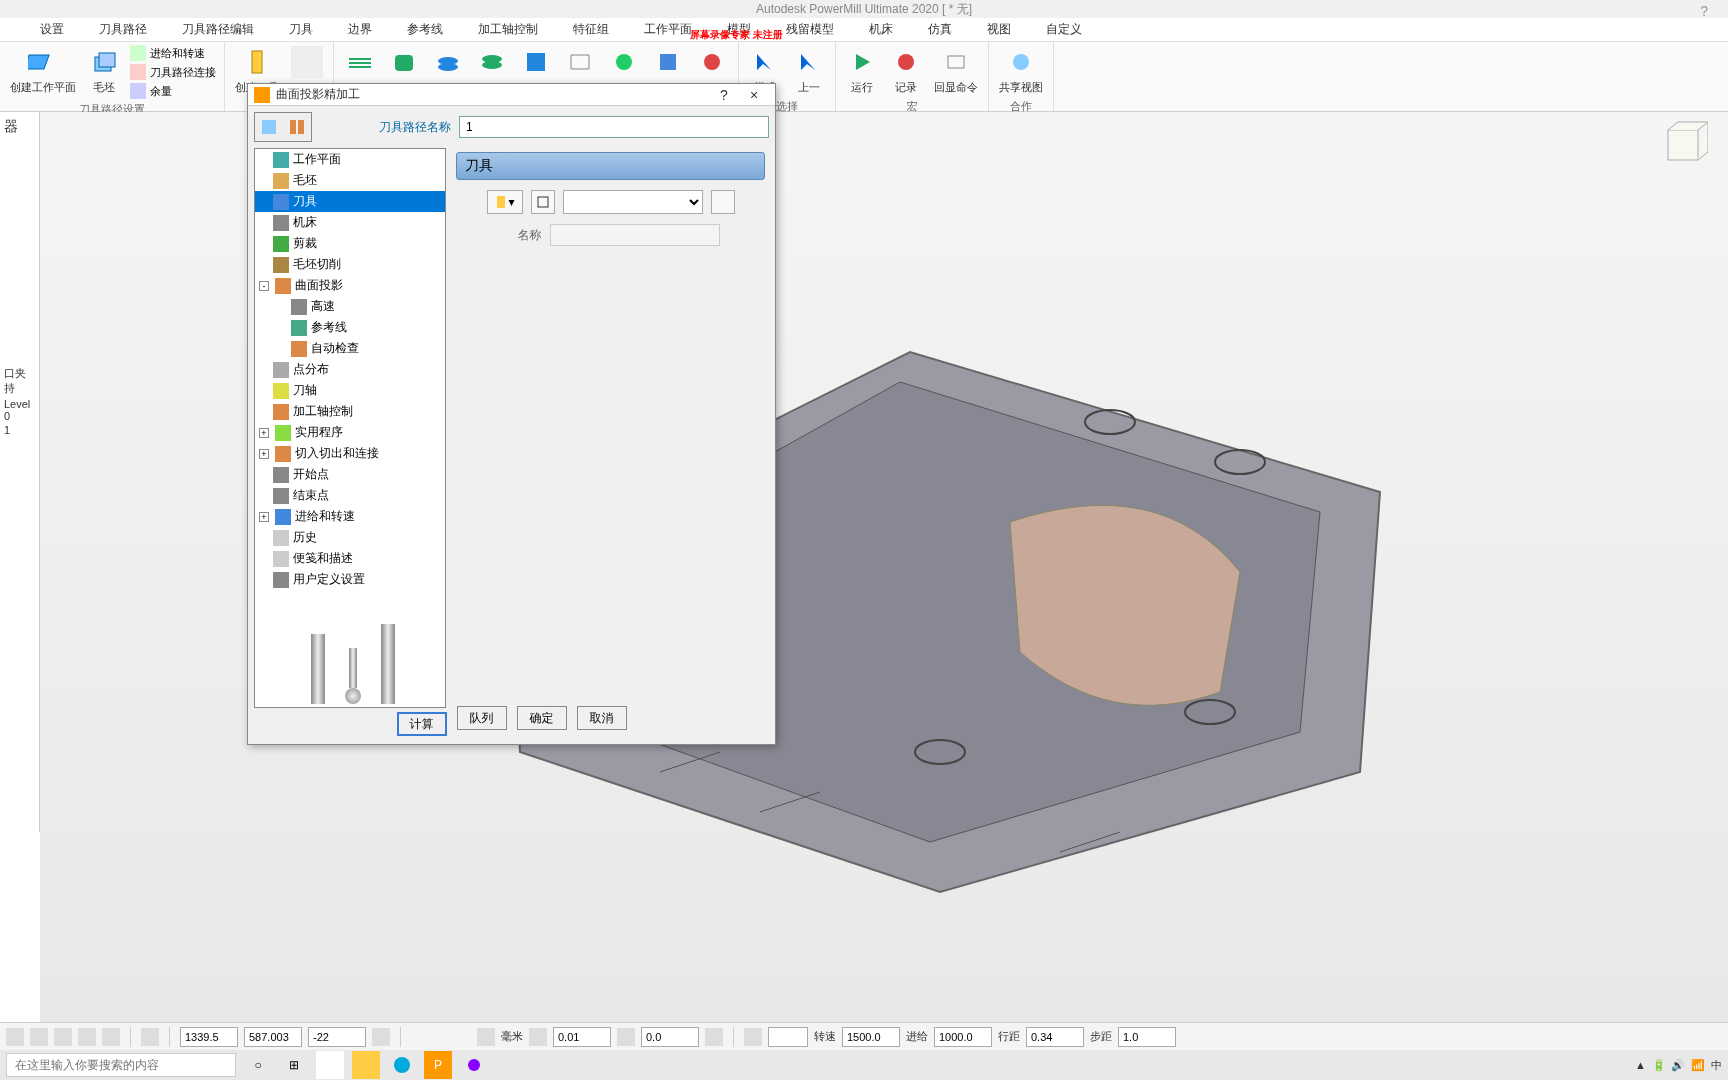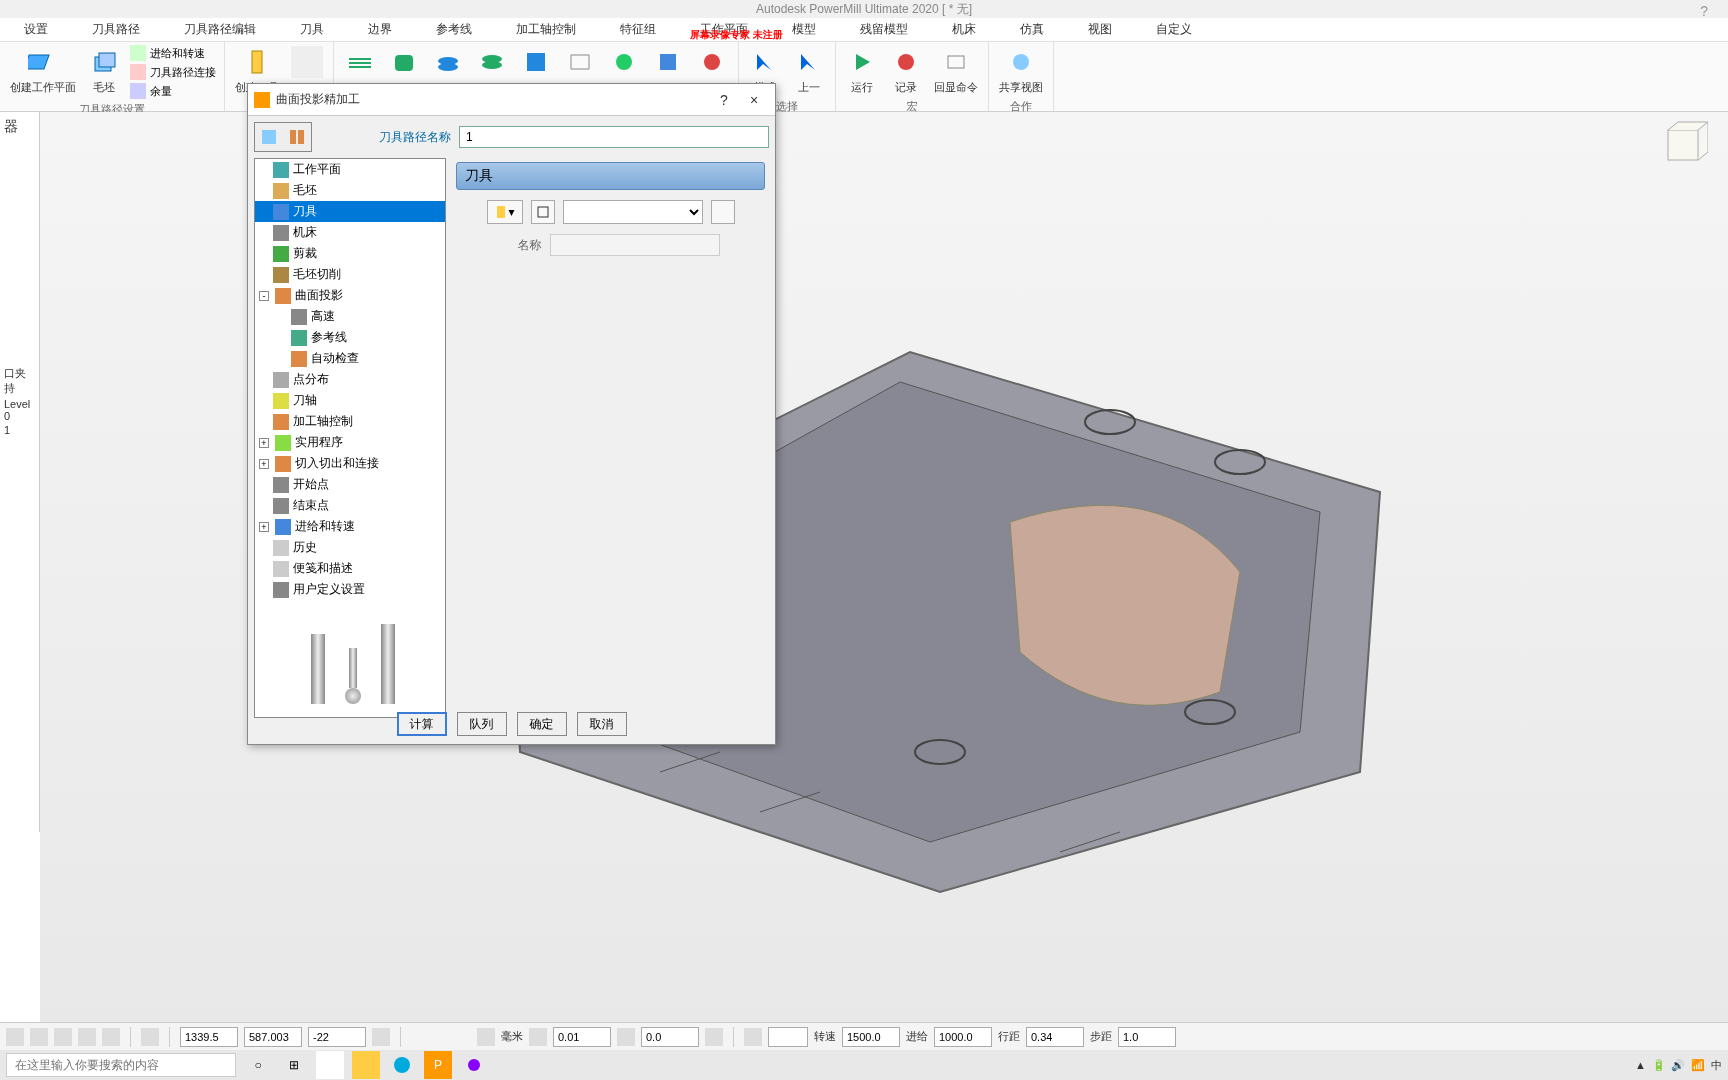--- a/index.html
+++ b/index.html
@@ -1,21 +1,21 @@
 <!DOCTYPE html>
 <html><head>
 <meta charset="utf-8">
 <style>
 * { box-sizing: border-box; margin: 0; padding: 0; font-family: "Microsoft YaHei", sans-serif; }
 body { width: 1728px; height: 1080px; background: #fff; overflow: hidden; position: relative; font-size: 12px; }
 
 .title-bar { height: 18px; background: #f0f0f0; text-align: center; color: #888; font-size: 12px; line-height: 18px; position: relative; }
 .title-bar .help { position: absolute; right: 20px; top: 2px; color: #999; font-size: 14px; }
 
-.menu-bar { height: 24px; background: #fff; display: flex; align-items: center; padding-left: 10px; gap: 16px; border-bottom: 1px solid #e0e0e0; }
+.menu-bar { height: 24px; background: #fff; display: flex; align-items: center; padding-left: 26px; gap: 7px; border-bottom: 1px solid #e0e0e0; }
 .menu-bar .item { padding: 3px 14px; font-size: 12px; color: #333; cursor: pointer; }
 .menu-bar .overlay { position: absolute; left: 690px; top: 28px; color: red; font-weight: bold; font-size: 10px; }
 
 .ribbon { height: 70px; background: #fafafa; display: flex; border-bottom: 1px solid #d0d0d0; }
 .ribbon-group { border-right: 1px solid #e0e0e0; padding: 2px 6px; display: flex; flex-direction: column; }
 .ribbon-group .icons-row { display: flex; gap: 4px; flex: 1; align-items: flex-start; }
 .ribbon-group .group-label { text-align: center; font-size: 11px; color: #666; padding-top: 2px; }
 .ribbon-btn { display: flex; flex-direction: column; align-items: center; padding: 2px 4px; cursor: pointer; }
 .ribbon-btn .ico { width: 32px; height: 32px; display: flex; align-items: center; justify-content: center; }
 .ribbon-btn .lbl { font-size: 11px; color: #333; margin-top: 2px; }
@@ -25,21 +25,21 @@
 
 .left-panel { position: absolute; left: 0; top: 112px; width: 40px; height: 720px; background: #fff; border-right: 1px solid #ccc; padding: 4px; font-size: 11px; }
 .left-panel .lp-text { color: #333; margin: 2px 0; }
 
 .viewport { position: absolute; left: 40px; top: 112px; right: 0; bottom: 34px; background: linear-gradient(180deg, #f5f5f5, #e8e8e8); overflow: hidden; }
 .view-cube { position: absolute; right: 20px; top: 8px; width: 50px; height: 50px; }
 
 .model-part { position: absolute; left: 420px; top: 160px; width: 950px; height: 640px; }
 
 .dialog { position: absolute; left: 247px; top: 83px; width: 529px; height: 662px; background: #f0f0f0; border: 1px solid #888; box-shadow: 2px 2px 8px rgba(0,0,0,.3); }
-.dialog-title { height: 32px; background: #fff; display: flex; align-items: center; padding: 0 6px; border-bottom: 1px solid #ccc; }
+.dialog-title { height: 22px; background: #fff; display: flex; align-items: center; padding: 0 6px; border-bottom: 1px solid #ccc; }
 .dialog-title .dt-ico { width: 16px; height: 16px; background: #f90; margin-right: 6px; }
 .dialog-title .dt-text { flex: 1; font-size: 12px; color: #333; }
 .dialog-title .dt-help, .dialog-title .dt-close { width: 30px; text-align: center; cursor: pointer; font-size: 14px; color: #333; }
 
 .dialog-header { padding: 6px; display: flex; align-items: center; gap: 8px; }
 .dialog-header .mode-btns { display: flex; gap: 0; border: 1px solid #888; }
 .dialog-header .mode-btn { width: 28px; height: 28px; display: flex; align-items: center; justify-content: center; background: #eee; cursor: pointer; }
 .dialog-header .name-label { font-size: 12px; color: #0369a1; margin-left: auto; }
 .dialog-header .name-input { flex: 1; height: 22px; padding: 0 6px; border: 1px solid #7a9; background: #fff; font-size: 12px; max-width: 310px; }
 
@@ -58,21 +58,21 @@
 .form-row .select { width: 140px; height: 24px; border: 1px solid #aaa; background: #fff; }
 .form-row .edit-btn { width: 24px; height: 24px; border: 1px solid #aaa; background: #f8f8f8; }
 .form-row .flabel { font-size: 12px; color: #666; width: 40px; text-align: right; }
 .form-row .finput { width: 170px; height: 22px; border: 1px solid #ccc; background: #f4f4f4; }
 
 .tool-preview { position: absolute; bottom: 40px; left: 10px; width: 190px; height: 90px; display: flex; justify-content: center; align-items: flex-end; gap: 20px; }
 .tool-shape { width: 14px; background: linear-gradient(90deg, #888, #eee, #888); }
 
 .dialog-footer { position: absolute; bottom: 8px; left: 0; right: 0; display: flex; justify-content: center; gap: 10px; }
 .dialog-footer button { width: 50px; height: 24px; border: 1px solid #888; background: #f0f0f0; font-size: 12px; cursor: pointer; }
-.dialog-footer button.primary { border: 2px solid #3a7bd5; }
+.dialog-footer button.primary { border: 2px solid #3a7bd5; margin-top: 6px; }
 
 .status-bar { position: absolute; bottom: 30px; left: 0; right: 0; height: 28px; background: #f4f4f4; border-top: 1px solid #ccc; display: flex; align-items: center; padding: 0 6px; gap: 6px; font-size: 11px; }
 .status-bar .sb-ico { width: 18px; height: 18px; background: #ddd; cursor: pointer; }
 .status-bar input { width: 58px; height: 20px; border: 1px solid #aaa; padding: 0 4px; font-size: 11px; }
 .status-bar .sb-label { color: #333; }
 .status-bar .sep { width: 1px; height: 20px; background: #ccc; margin: 0 4px; }
 
 .taskbar { position: absolute; bottom: 0; left: 0; right: 0; height: 30px; background: #e8e8e8; display: flex; align-items: center; padding: 0 6px; gap: 8px; }
 .taskbar .search { flex: 0 0 230px; height: 24px; border: 1px solid #ccc; padding: 0 8px; font-size: 12px; color: #888; background: #fff; }
 .taskbar .tb-ico { width: 28px; height: 28px; display: flex; align-items: center; justify-content: center; cursor: pointer; }

